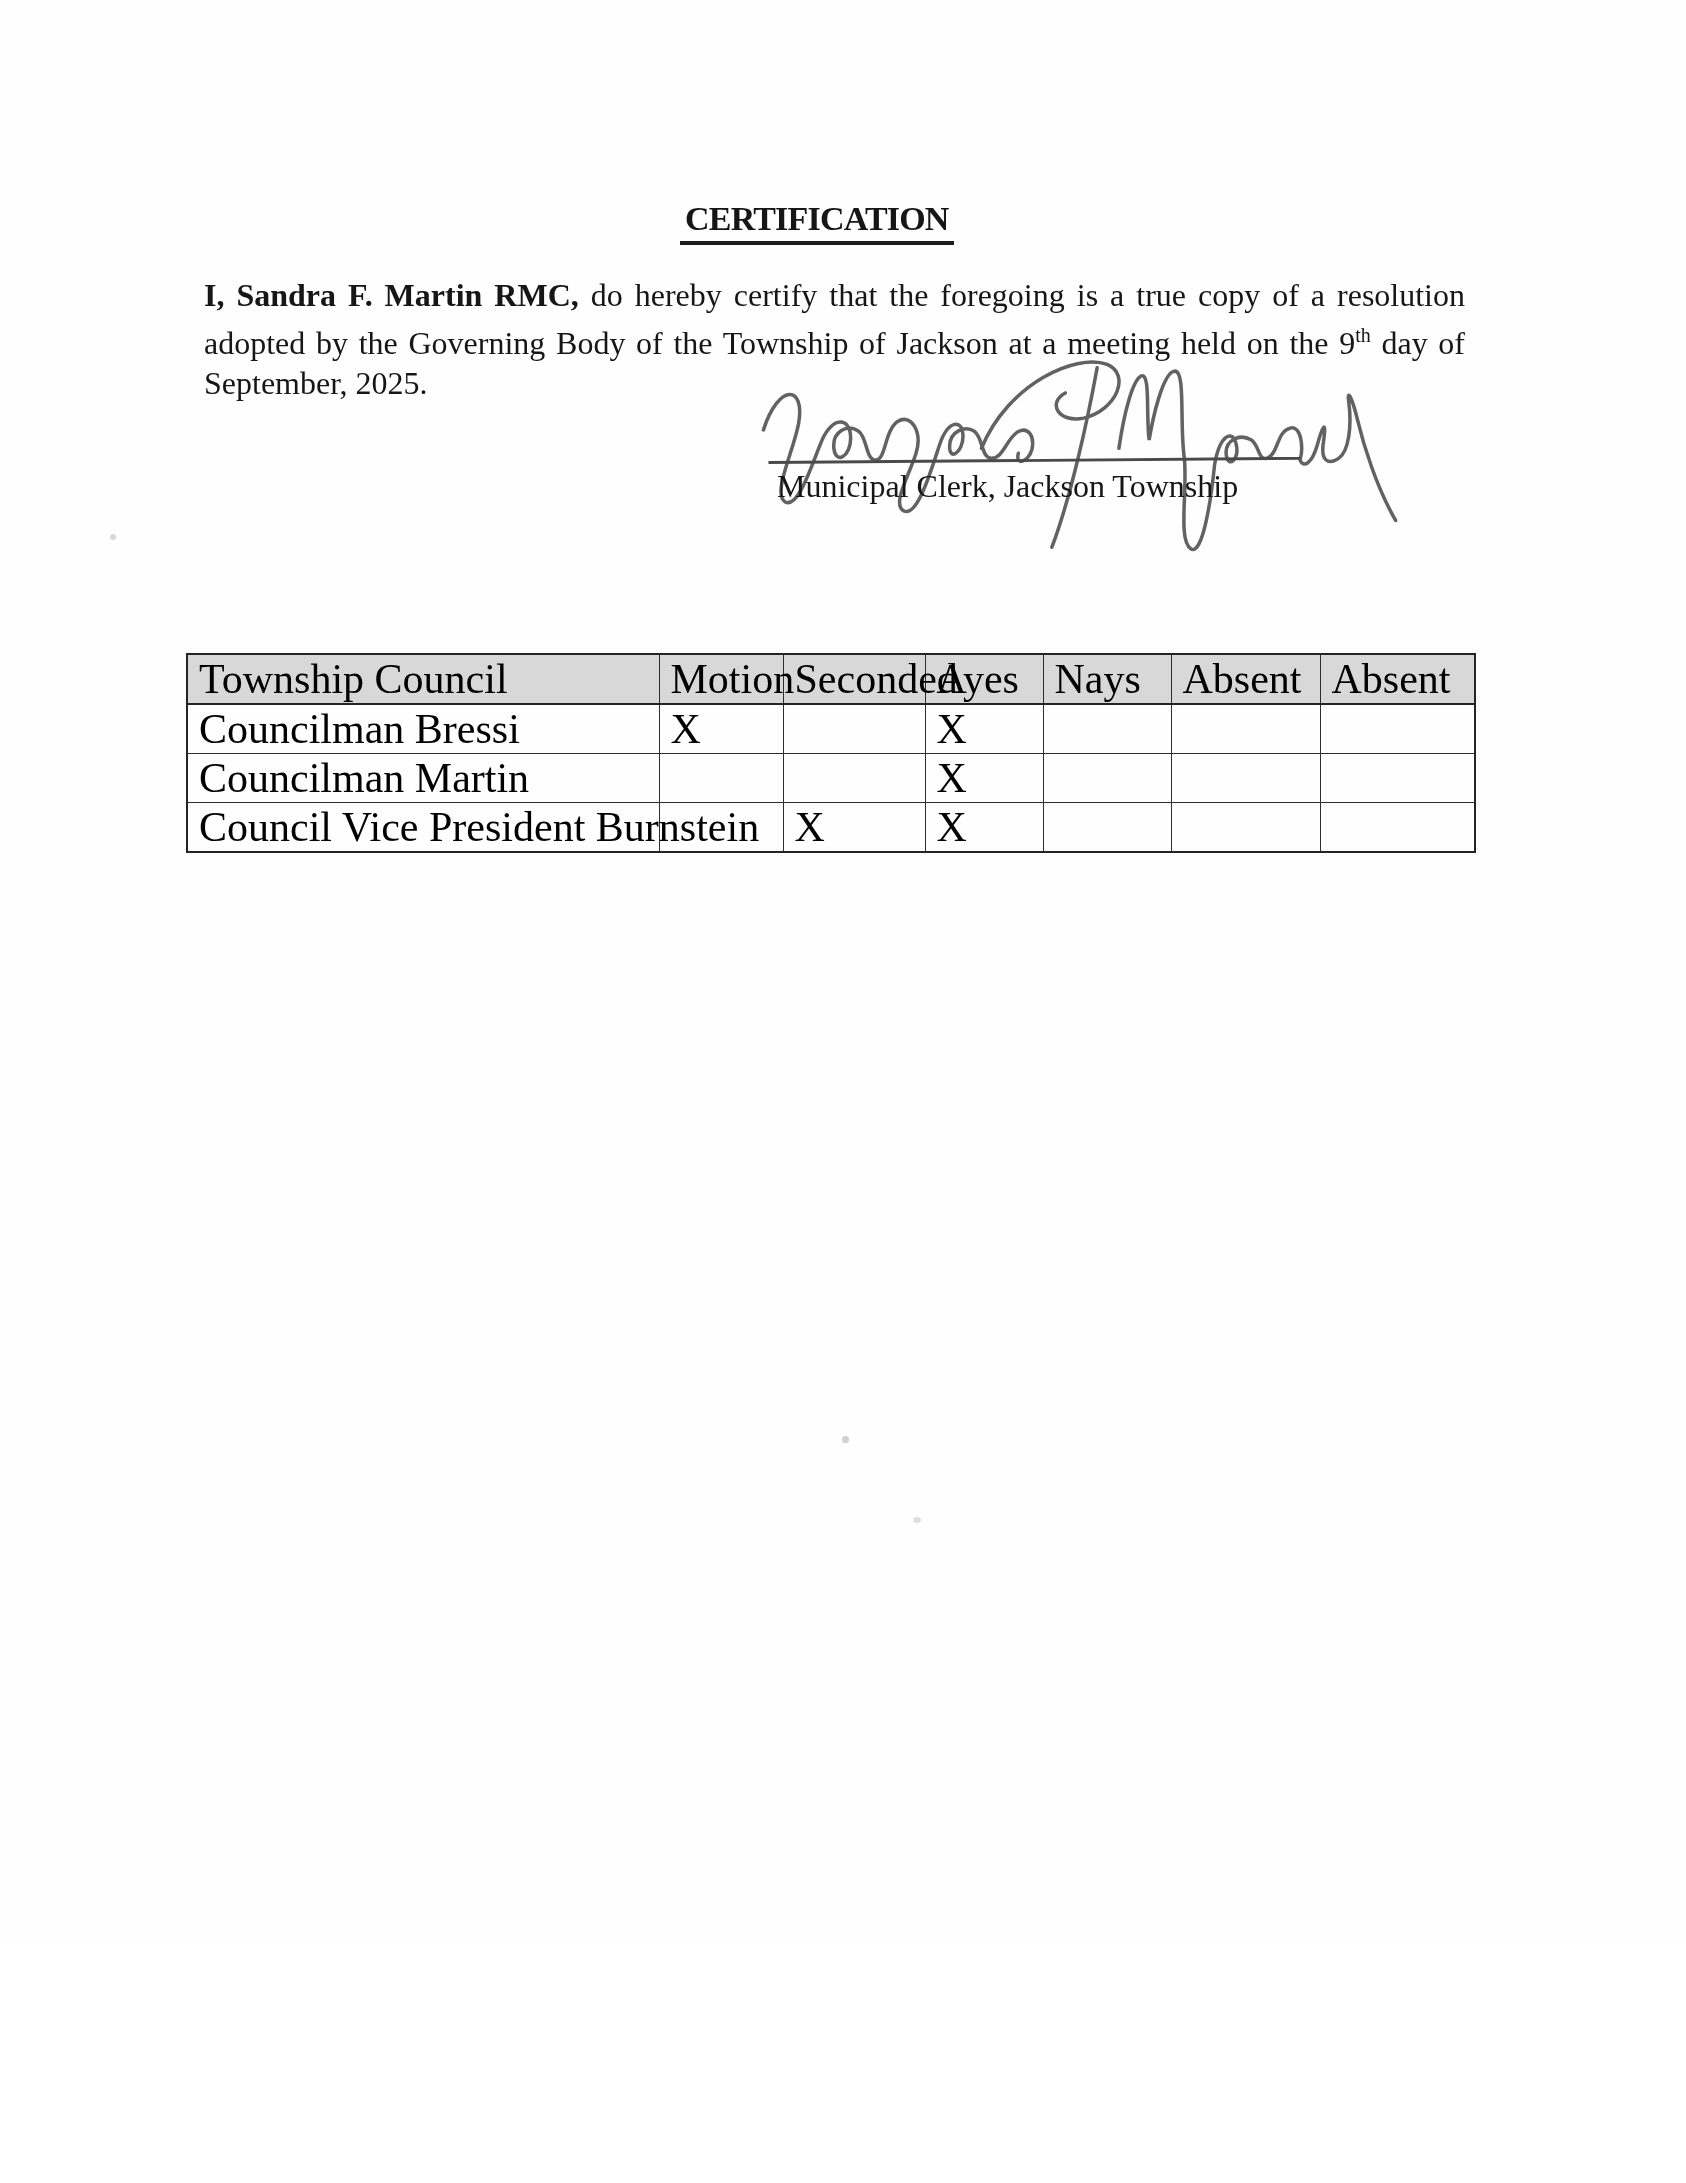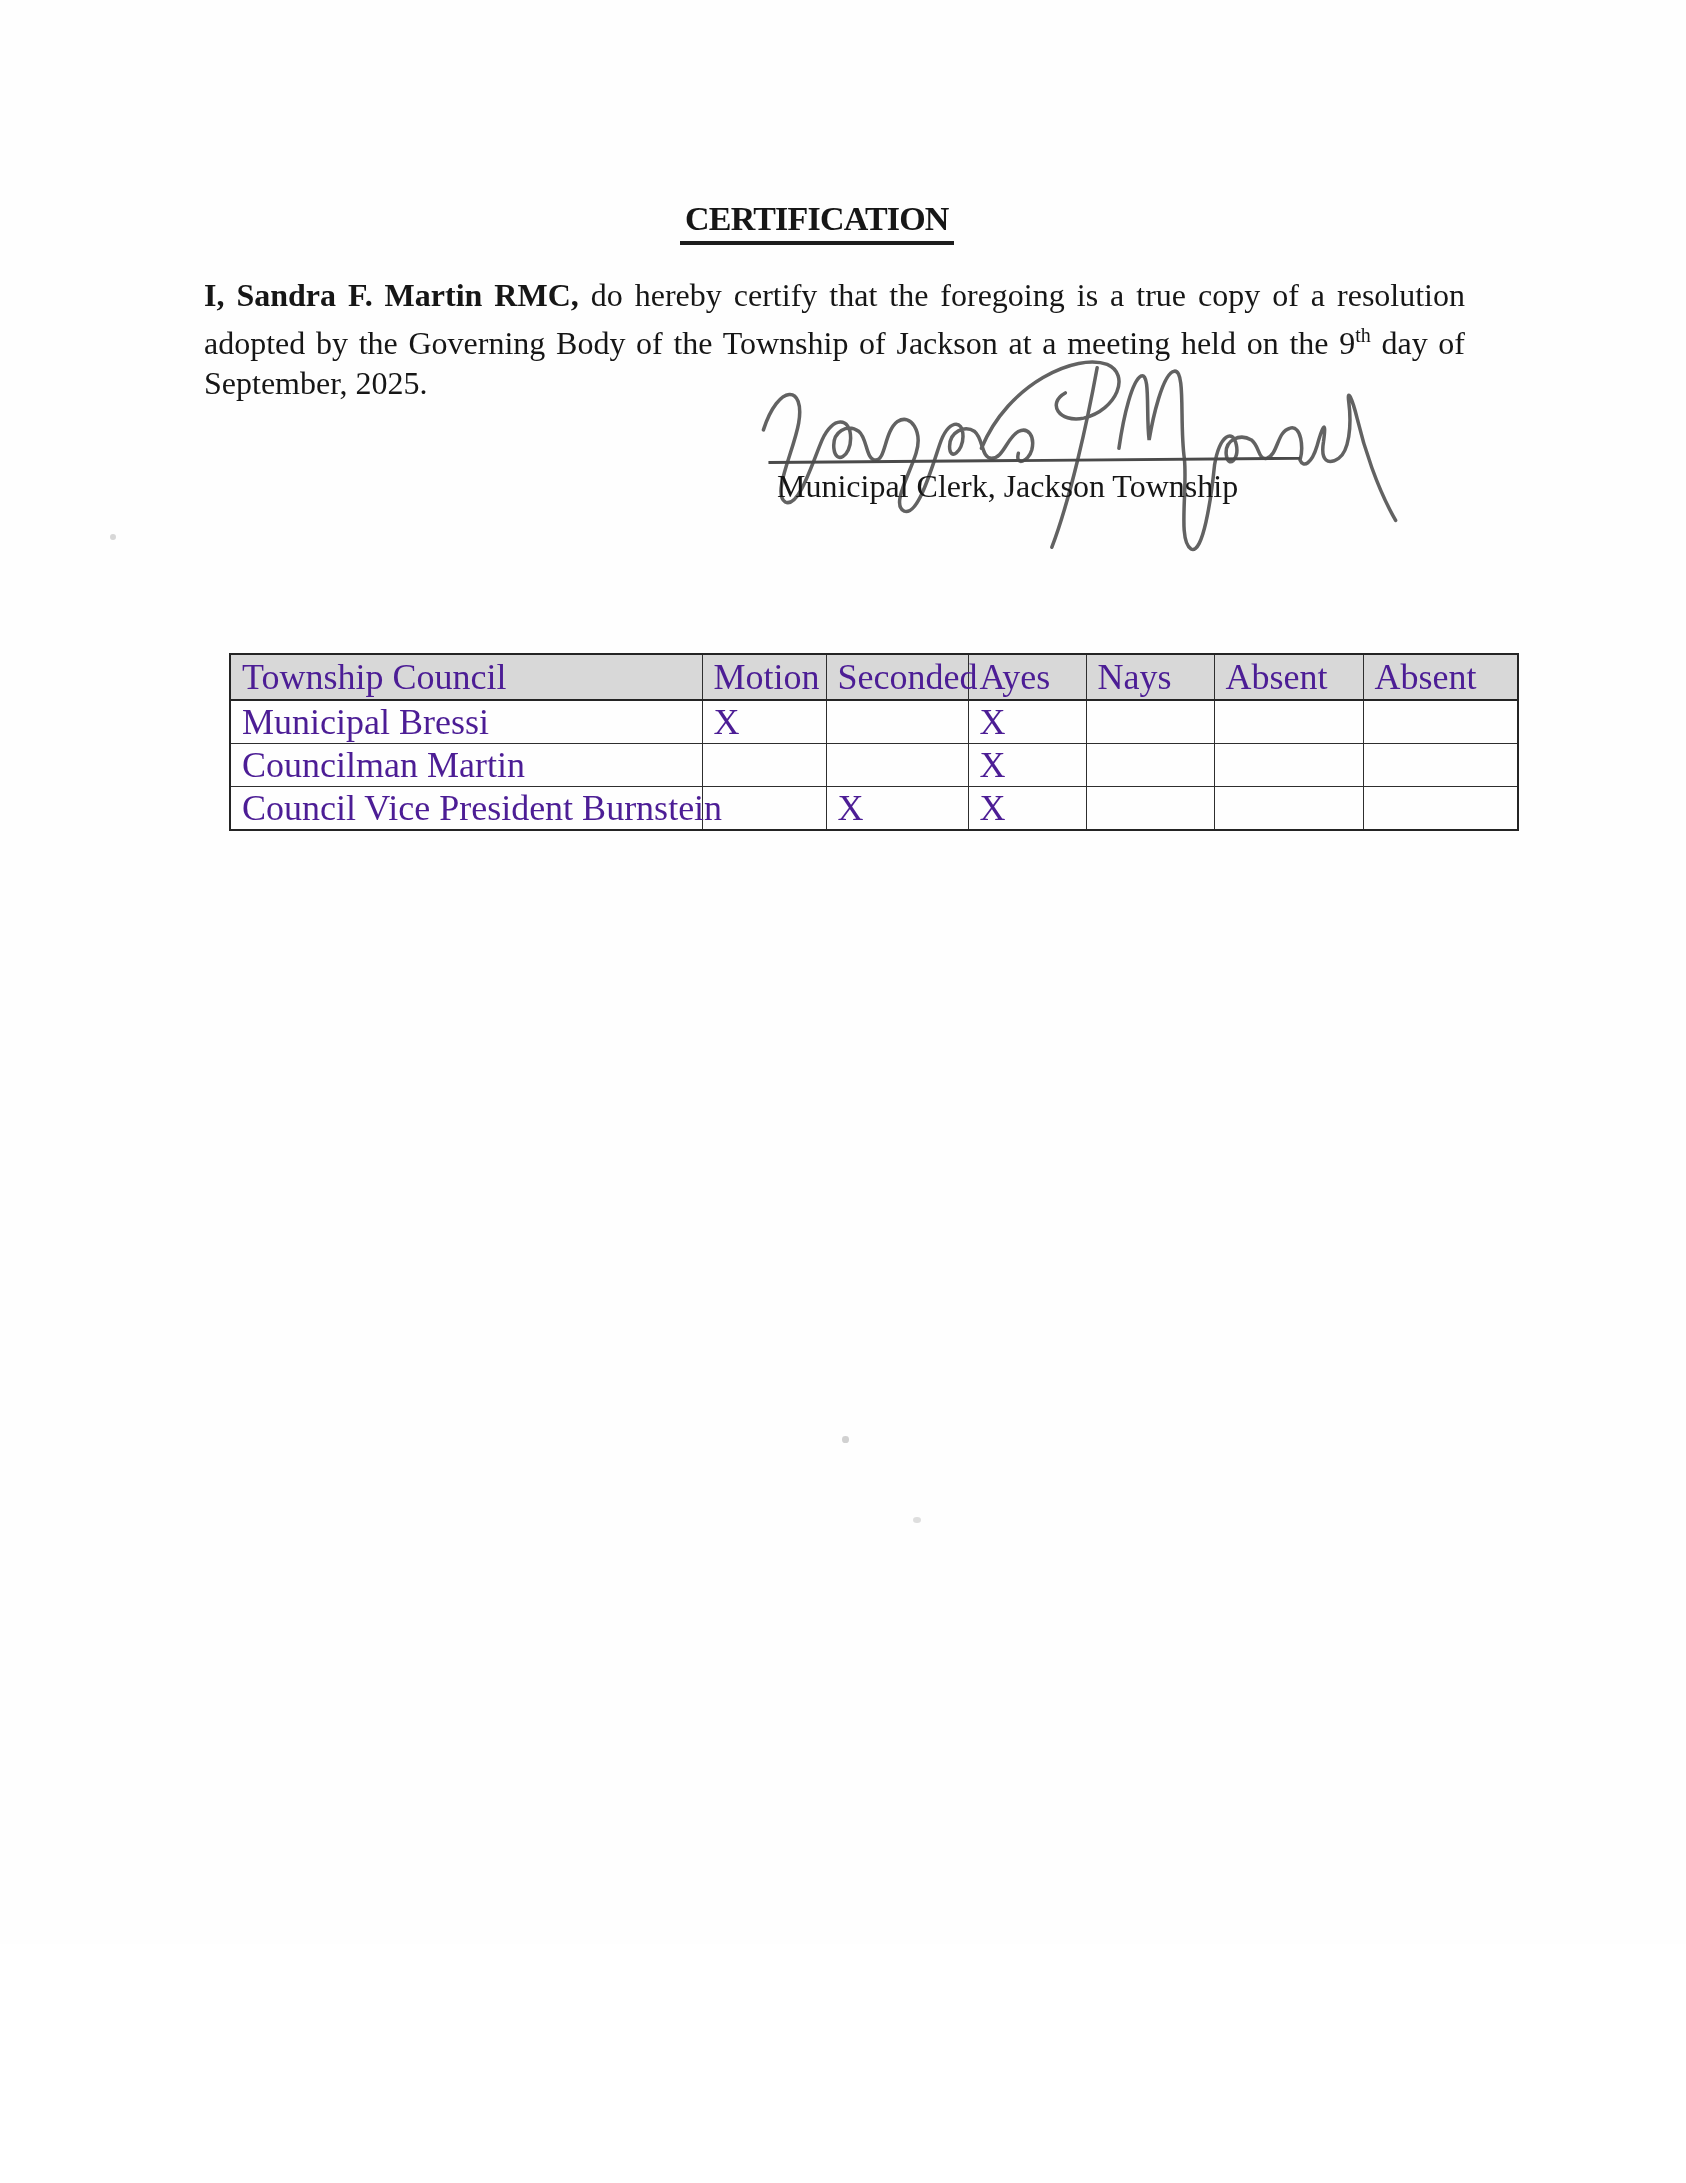--- a/index.html
+++ b/index.html
@@ -24,23 +24,22 @@
   .pjust { text-align:justify; text-align-last:justify;margin-top:8px; }
   .para sup { font-size:20px; line-height:0; vertical-align:super; }
   .sig-svg { position:absolute; left:756px; top:346px; width:689px; height:218px; pointer-events:none; }
   .sig-text {
     position:absolute; left:777px; top:467px;
     font-size:32px; line-height:39px; white-space:nowrap;
   }
   .votes {
     position:absolute; left:186px; top:653px; width:1289px;
     border-collapse:collapse; table-layout:fixed;
-    font-size:36px; color:#4c1d95;
+    font-size:42px; color:#000000;
     border:2.5px solid #242424;
-    margin-left:43px;
   }
   .votes th, .votes td {
     border:1.7px solid #2e2e2e;
     height:40px; padding:0 0 0 11px;
     text-align:left; font-weight:normal; vertical-align:middle;
     white-space:nowrap; overflow:visible;
   }
   .votes thead th {
     background:#d8d8d8; height:44px;
     border-bottom:2.5px solid #242424;
@@ -93,21 +92,21 @@
         <th>Motion</th>
         <th>Seconded</th>
         <th>Ayes</th>
         <th>Nays</th>
         <th>Absent</th>
         <th>Absent</th>
       </tr>
     </thead>
     <tbody>
       <tr>
-        <td>Municipal Bressi</td>
+        <td>Councilman Bressi</td>
         <td>X</td>
         <td></td>
         <td>X</td>
         <td></td>
         <td></td>
         <td></td>
       </tr>
       <tr>
         <td>Councilman Martin</td>
         <td></td>

